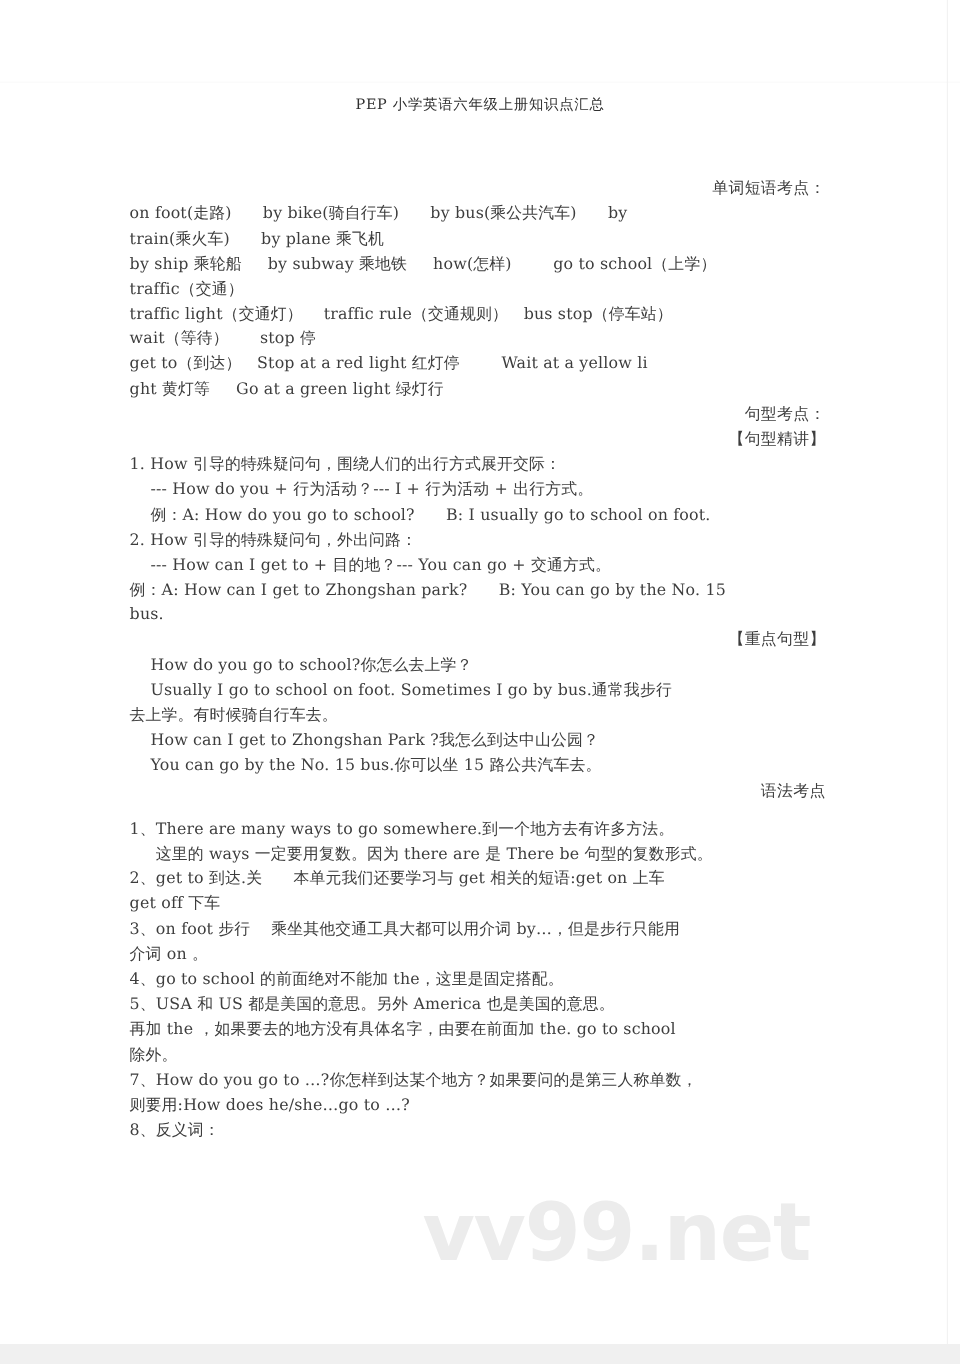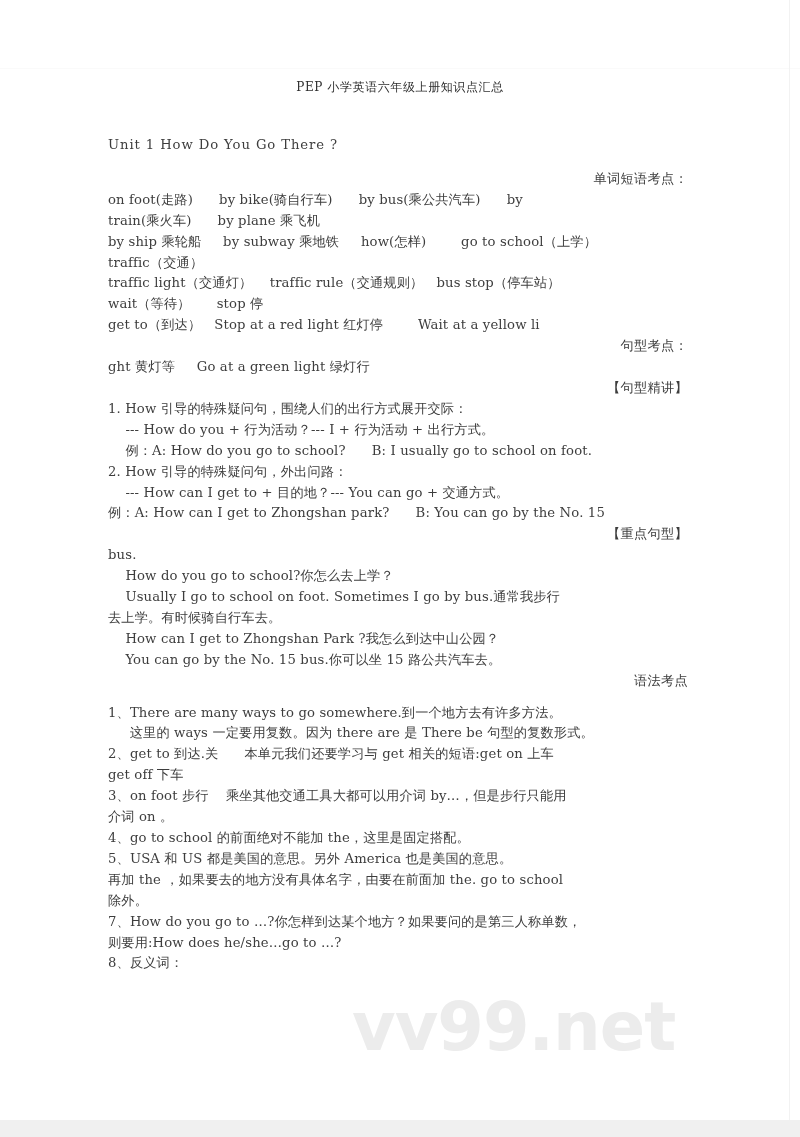--- a/index.html
+++ b/index.html
@@ -115,44 +115,43 @@
 </div>
 
 <div class="watermark">vv99.net</div>
 
 <div class="sheet">
 
   <div class="doc-title">PEP 小学英语六年级上册知识点汇总</div>
 
   <div class="body-col">
 
-    <div class="ln hdr">Unit 1 How Do You Go There ?</div>
     <div class="gap-md"></div>
 
     <div class="ln cjk-strong">单词短语考点：</div>
     <div class="ln">on foot(走路)      by bike(骑自行车)      by bus(乘公共汽车)      by</div>
     <div class="ln">train(乘火车)      by plane 乘飞机</div>
     <div class="ln">by ship 乘轮船     by subway 乘地铁     how(怎样)        go to school（上学）</div>
     <div class="ln">traffic（交通）</div>
     <div class="ln">traffic light（交通灯）    traffic rule（交通规则）   bus stop（停车站）</div>
     <div class="ln">wait（等待）      stop 停</div>
     <div class="ln">get to（到达）   Stop at a red light 红灯停        Wait at a yellow li</div>
+    <div class="ln">ght 黄灯等     Go at a green light 绿灯行</div>
+
     <div class="ln cjk-strong">句型考点：</div>
-
-    <div class="ln">ght 黄灯等     Go at a green light 绿灯行</div>
     <div class="ln cjk-strong">【句型精讲】</div>
     <div class="ln">1. How 引导的特殊疑问句，围绕人们的出行方式展开交际：</div>
     <div class="ln">    --- How do you + 行为活动？--- I + 行为活动 + 出行方式。</div>
     <div class="ln">    例：A: How do you go to school?      B: I usually go to school on foot.</div>
     <div class="ln">2. How 引导的特殊疑问句，外出问路：</div>
     <div class="ln">    --- How can I get to + 目的地？--- You can go + 交通方式。</div>
     <div class="ln">例：A: How can I get to Zhongshan park?      B: You can go by the No. 15</div>
+    <div class="ln">bus.</div>
+
     <div class="ln cjk-strong">【重点句型】</div>
-
-    <div class="ln">bus.</div>
     <div class="ln">    How do you go to school?你怎么去上学？</div>
     <div class="ln">    Usually I go to school on foot. Sometimes I go by bus.通常我步行</div>
     <div class="ln">去上学。有时候骑自行车去。</div>
     <div class="ln">    How can I get to Zhongshan Park ?我怎么到达中山公园？</div>
     <div class="ln">    You can go by the No. 15 bus.你可以坐 15 路公共汽车去。</div>
 
     <div class="ln cjk-strong">语法考点</div>
     <div class="gap-sm"></div>
     <div class="ln">1、There are many ways to go somewhere.到一个地方去有许多方法。</div>
     <div class="ln">     这里的 ways 一定要用复数。因为 there are 是 There be 句型的复数形式。</div>

